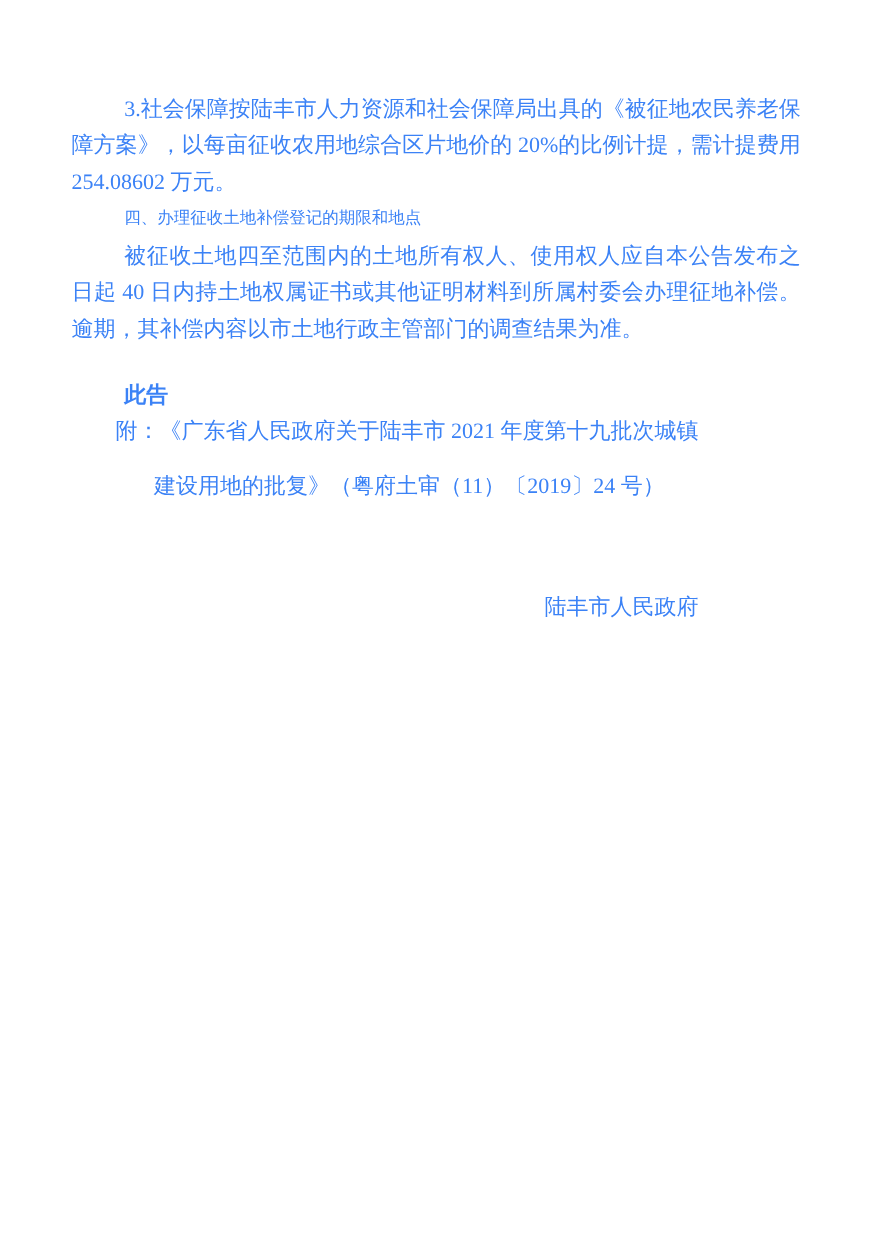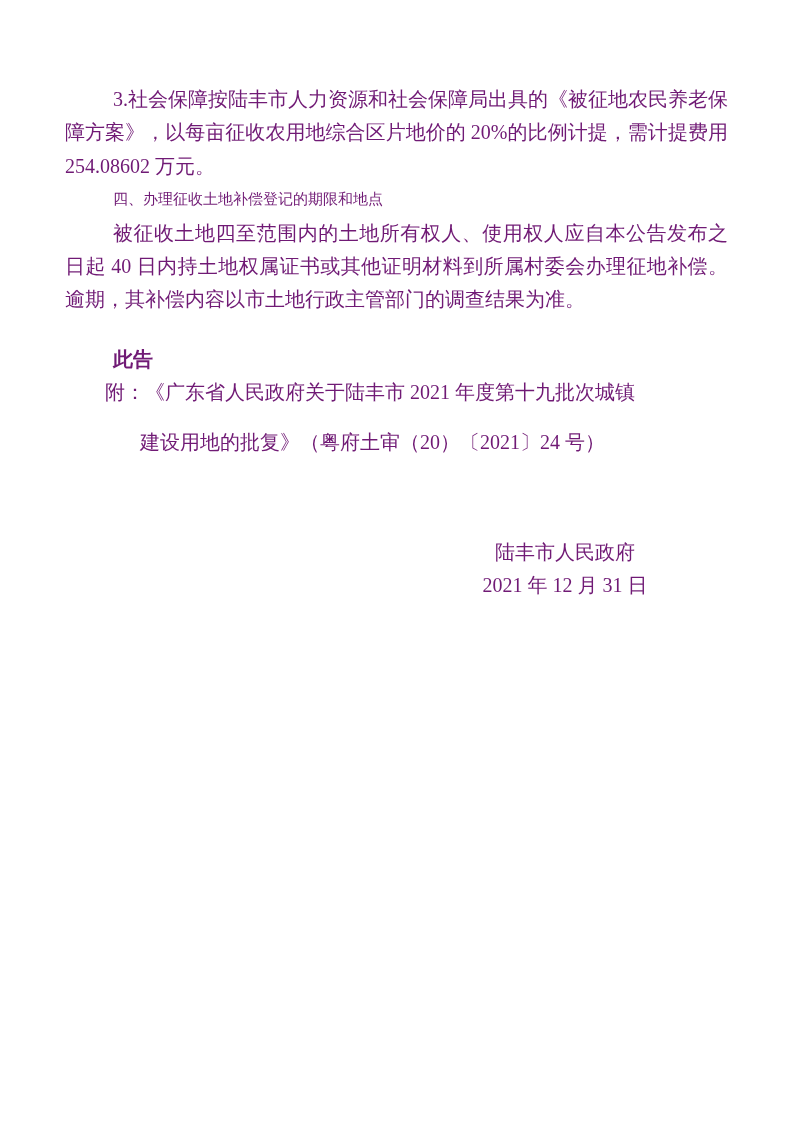--- a/index.html
+++ b/index.html
@@ -19,21 +19,21 @@
     background: #ffffff;
     overflow: hidden;
   }
   .content {
     position: absolute;
     left: 65px;
     top: 83px;
     width: 663px;
     font-size: 20px;
     line-height: 33.4px;
-    color: #701a75;
+    color: #3b82f6;
   }
   .para {
     margin: 0;
     text-align: justify;
     text-indent: 48px;
   }
   .heading {
     margin: 0;
     text-indent: 48px;
     font-weight: normal;
@@ -70,21 +70,20 @@
 
     <p class="heading">四、办理征收土地补偿登记的期限和地点</p>
 
     <p class="para">被征收土地四至范围内的土地所有权人、使用权人应自本公告发布之日起 40 日内持土地权属证书或其他证明材料到所属村委会办理征地补偿。逾期，其补偿内容以市土地行政主管部门的调查结果为准。</p>
 
 
     <p class="closing">此告</p>
 
     <div class="attach-line1">附：《广东省人民政府关于陆丰市 2021 年度第十九批次城镇</div>
 
-    <div class="attach-line2">建设用地的批复》（粤府土审（20）〔2021〕24 号）</div>
+    <div class="attach-line2">建设用地的批复》（粤府土审（11）〔2019〕24 号）</div>
 
     <div class="signature">
       <div>陆丰市人民政府</div>
-      <div>2021 年 12 月 31 日</div>
     </div>
 
   </div>
 </div>
 
 </body></html>

